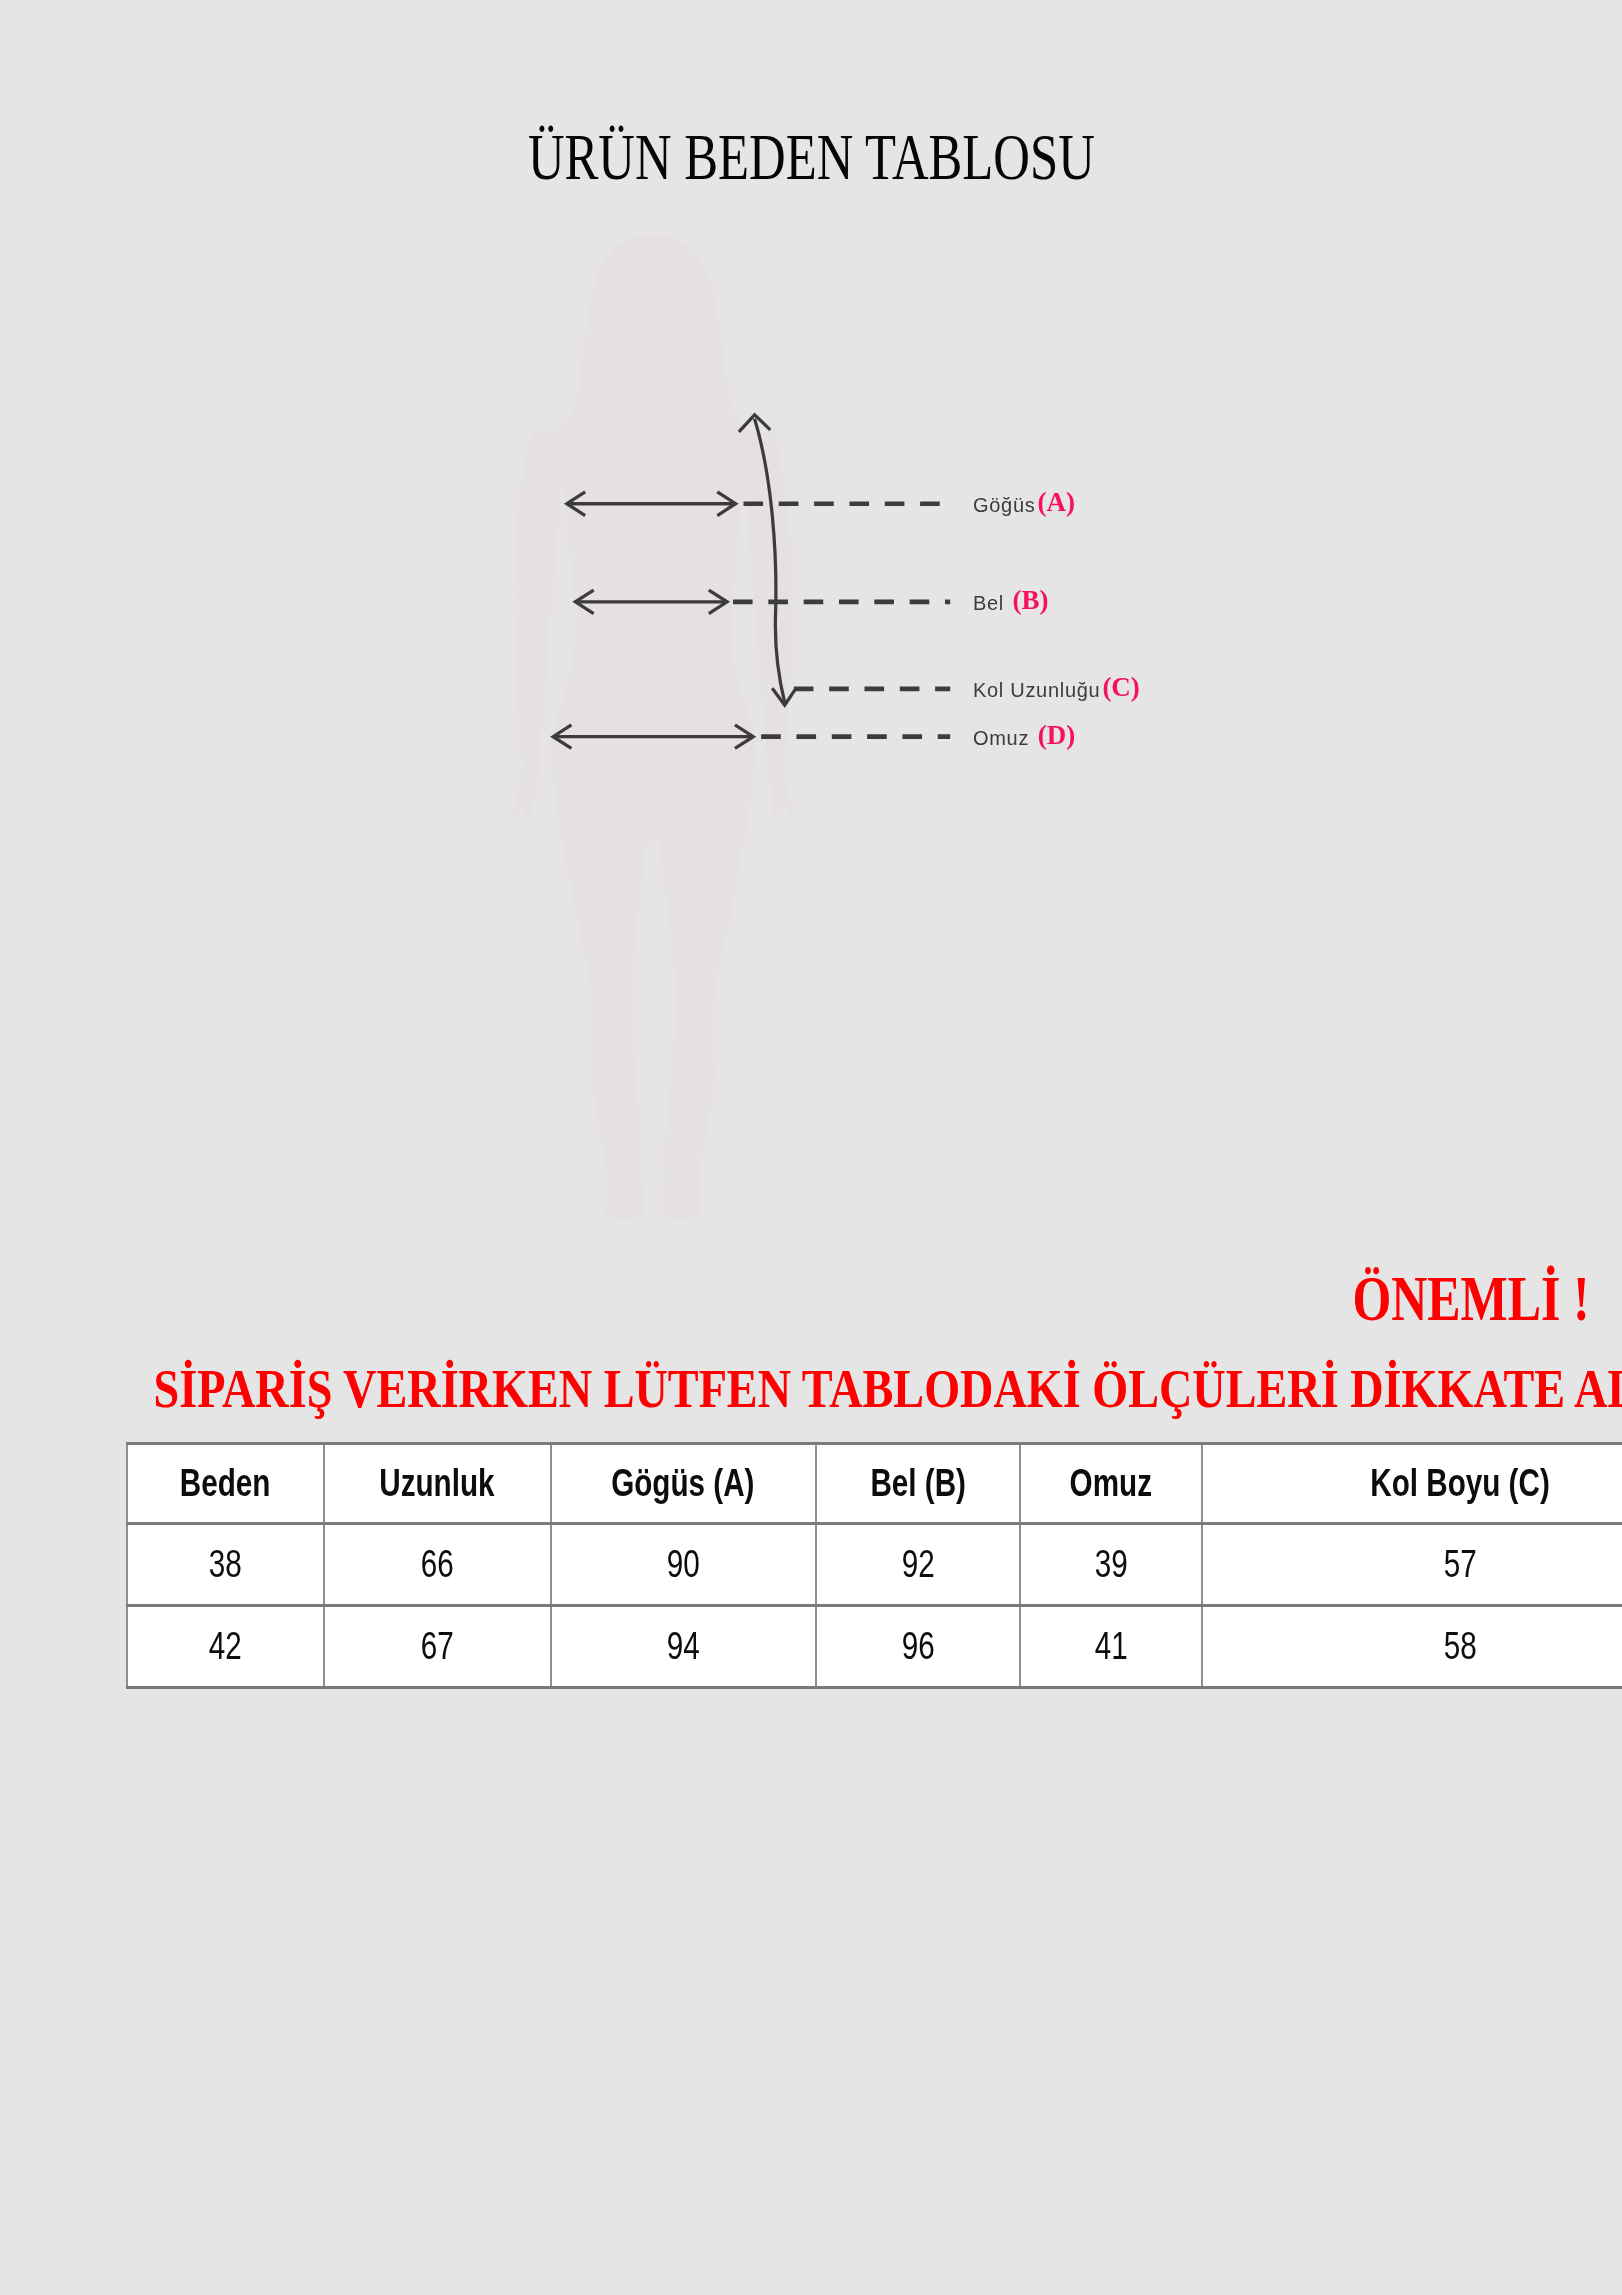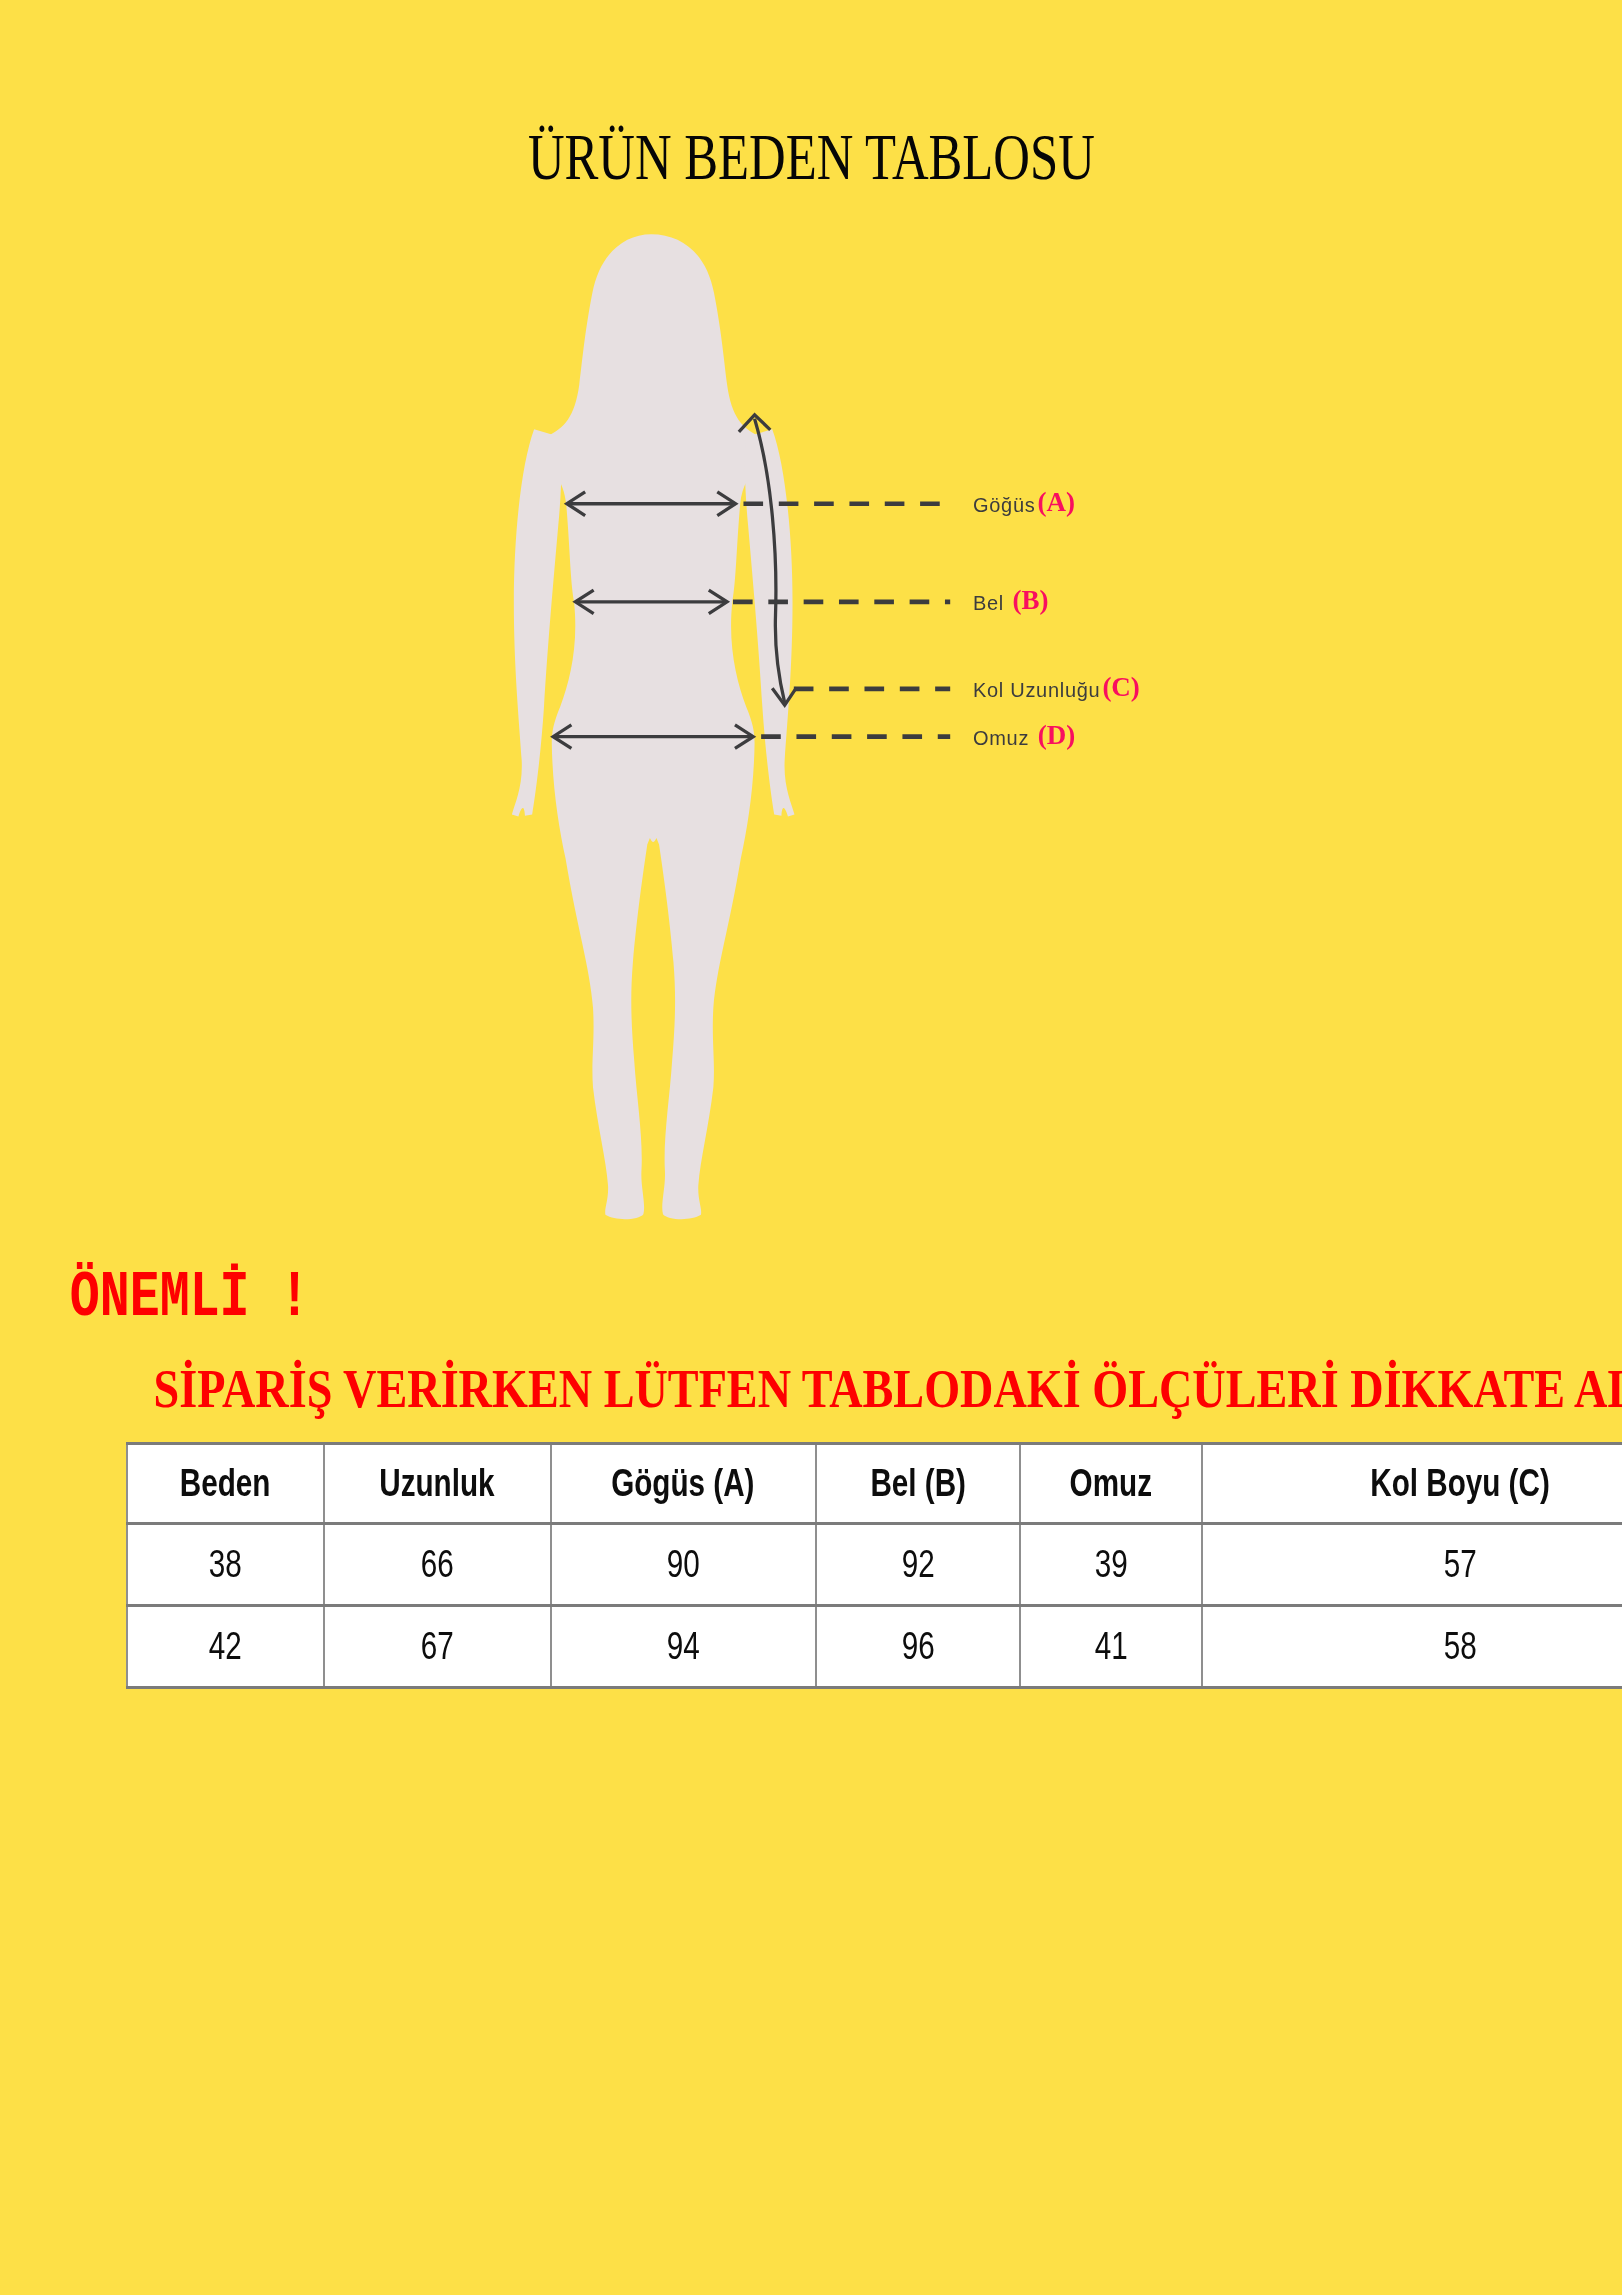--- a/index.html
+++ b/index.html
@@ -1,21 +1,21 @@
 <!DOCTYPE html>
 <html style="font-size:10.5px"><head>
 <meta charset="utf-8">
 <style>
   * { margin:0; padding:0; box-sizing:border-box; }
   html,body { background:#ffffff; }
   #page {
     position:relative;
     width:1623px;
     height:2295px;
-    background:#fde047;
+    background:#e5e5e5;
     overflow:hidden;
     font-family:"Liberation Sans", sans-serif;
   }
   .squeeze { display:inline-block; transform:scaleX(0.78); transform-origin:center; white-space:nowrap; }
   .squeeze84 { display:inline-block; transform:scaleX(0.84); transform-origin:center; white-space:nowrap; }
 
   .page-title {
     position:absolute; top:121px; left:0; width:100%;
     text-align:center;
     font-family:"Liberation Serif", serif;
@@ -37,22 +37,22 @@
   .measure-label .mkey {
     font-family:"Liberation Serif", serif;
     font-weight:700; font-size:27px; color:#f80f5f;
     position:relative; top:-1.3px; margin-left:2px;
   }
   .measure-label:nth-of-type(2) .mkey,
   .measure-label:nth-of-type(4) .mkey { margin-left:8.5px; }
 
   .important-heading {
     position:absolute; top:1262px; left:0; width:100%;
-    text-align:left;
-    font-family:Liberation Mono, monospace;
+    text-align:right;
+    font-family:Liberation Serif, serif;
     font-weight:700; font-size:64px; line-height:73px;
     color:#fe0000;
     padding-left:36px;
   }
   .order-warning {
     position:absolute; top:1355px; left:0; width:100%;
     text-align:center;
     font-family:"Liberation Serif", serif;
     font-weight:700; font-size:55px; line-height:68px;
     color:#fe0000;

